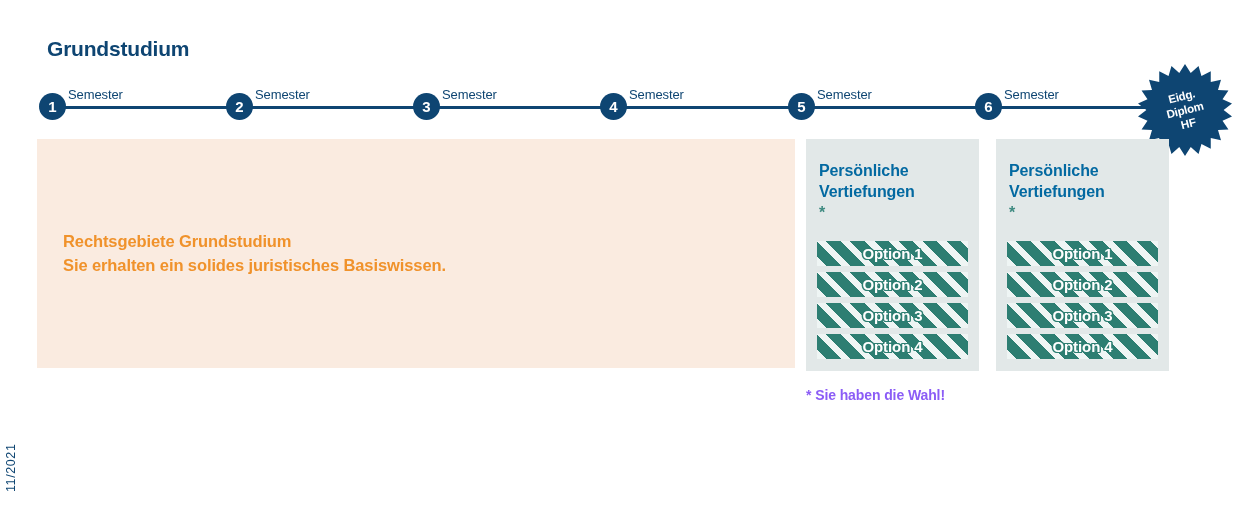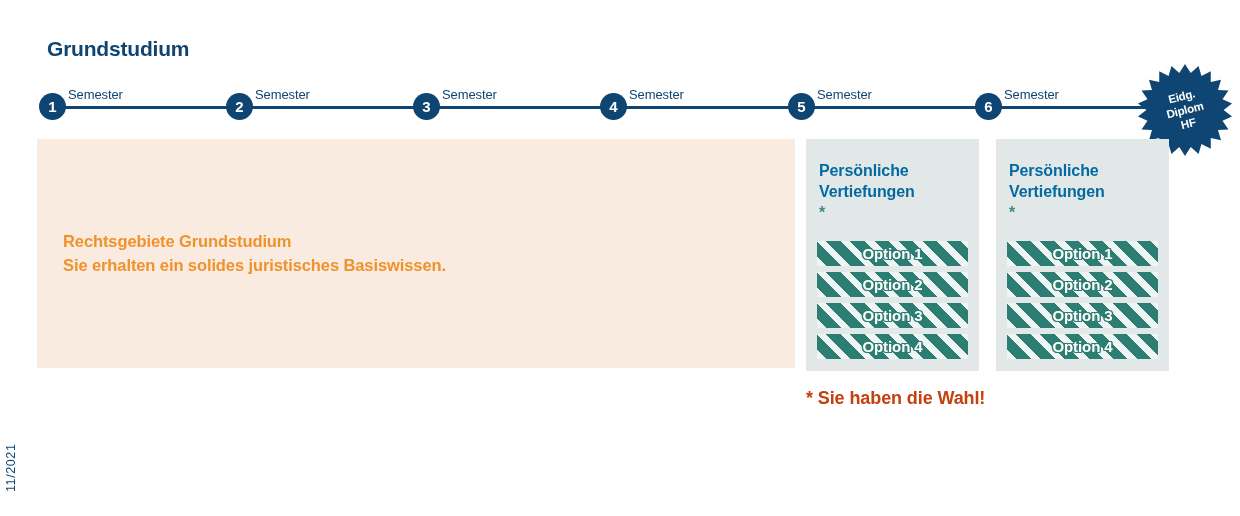--- a/index.html
+++ b/index.html
@@ -188,22 +188,22 @@
       -1px -1px #2D7E72, 1px -1px #2D7E72,
       -1px 1px #2D7E72, 1px 1px #2D7E72;
   }
 
   
   #footnote {
     position: absolute;
     left: 806px;
     top: 385px;
     width: 360px;
-    color: #c2410c;
-    font-size: 18px;
+    color: #8b5cf6;
+    font-size: 14px;
     line-height: 1.50;
     letter-spacing: -0.1px;
   }
   #footnote-head {
     font-weight: bold;
     display: block;
   }
   #footnote-body { display: block; }
 
   

